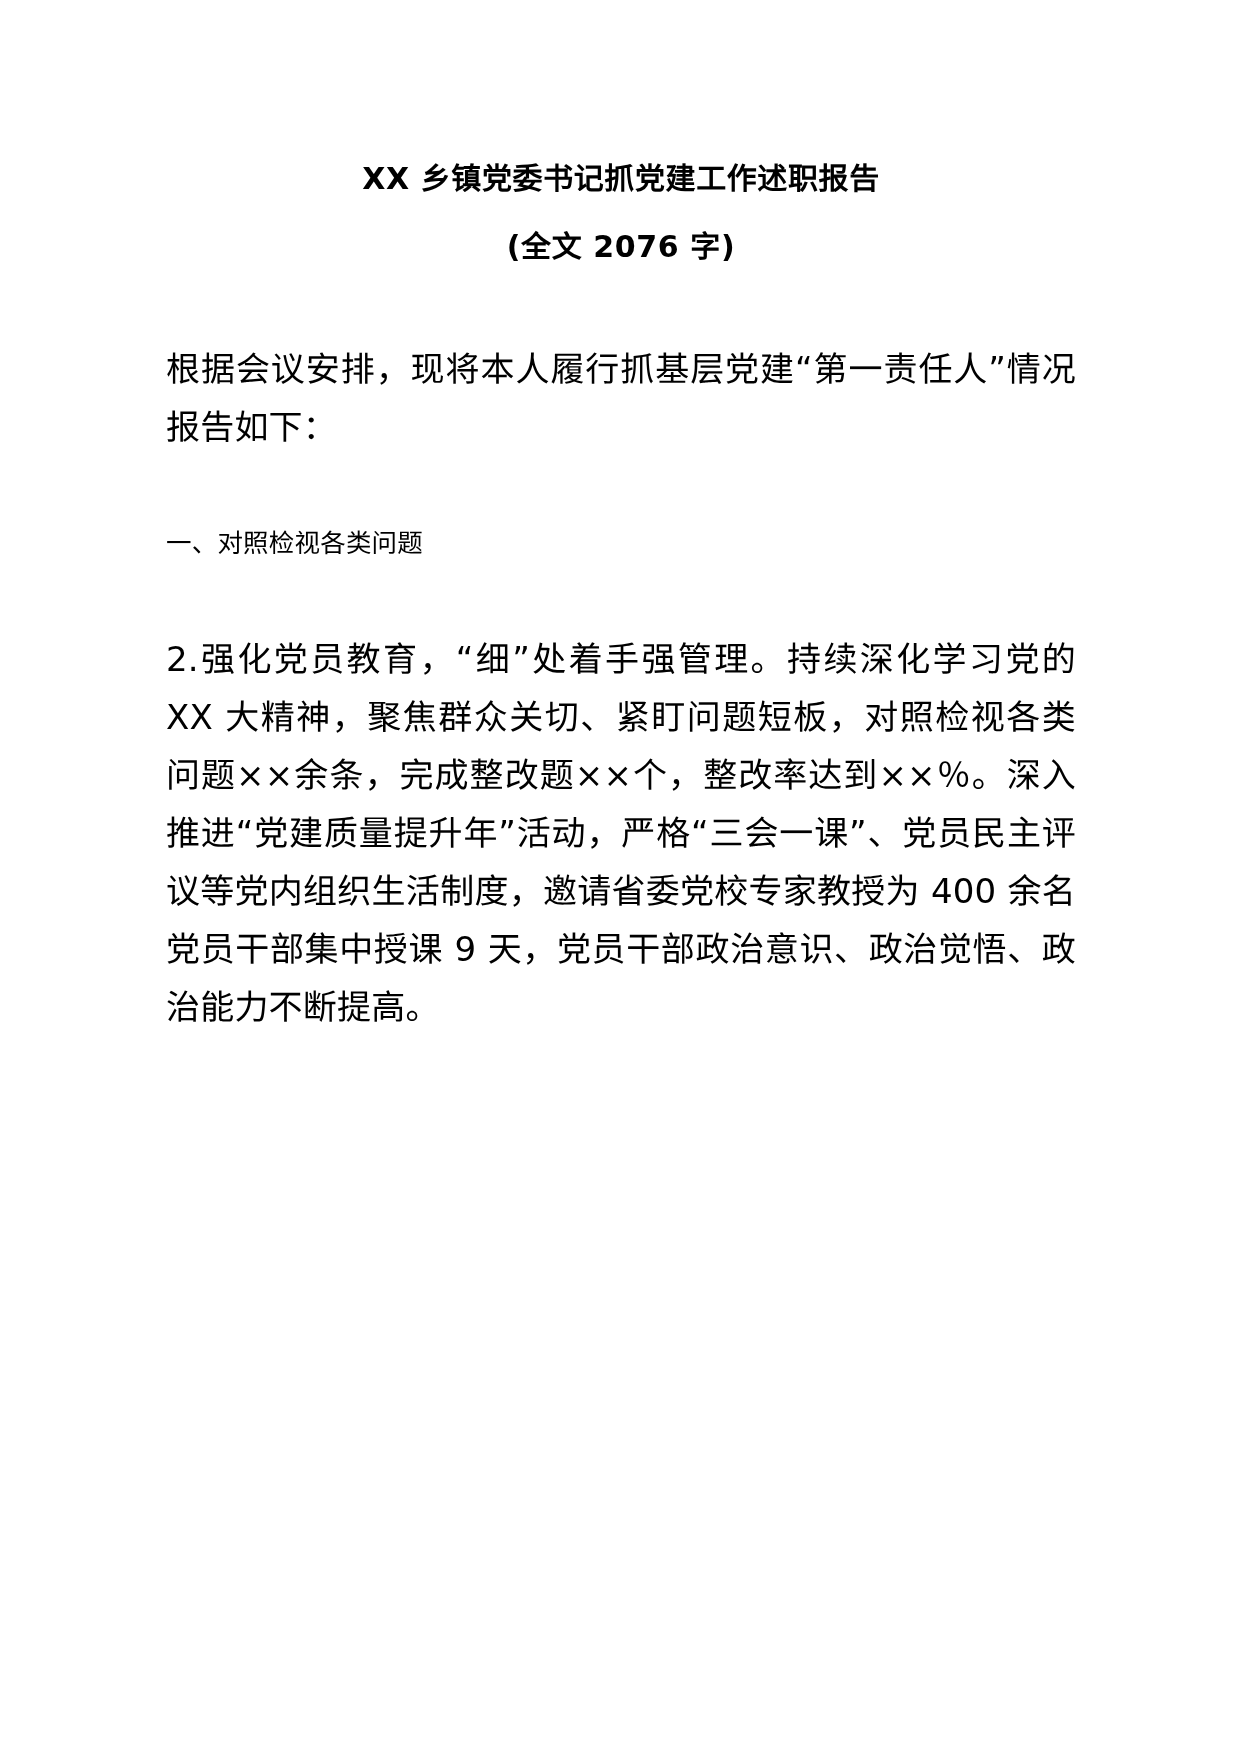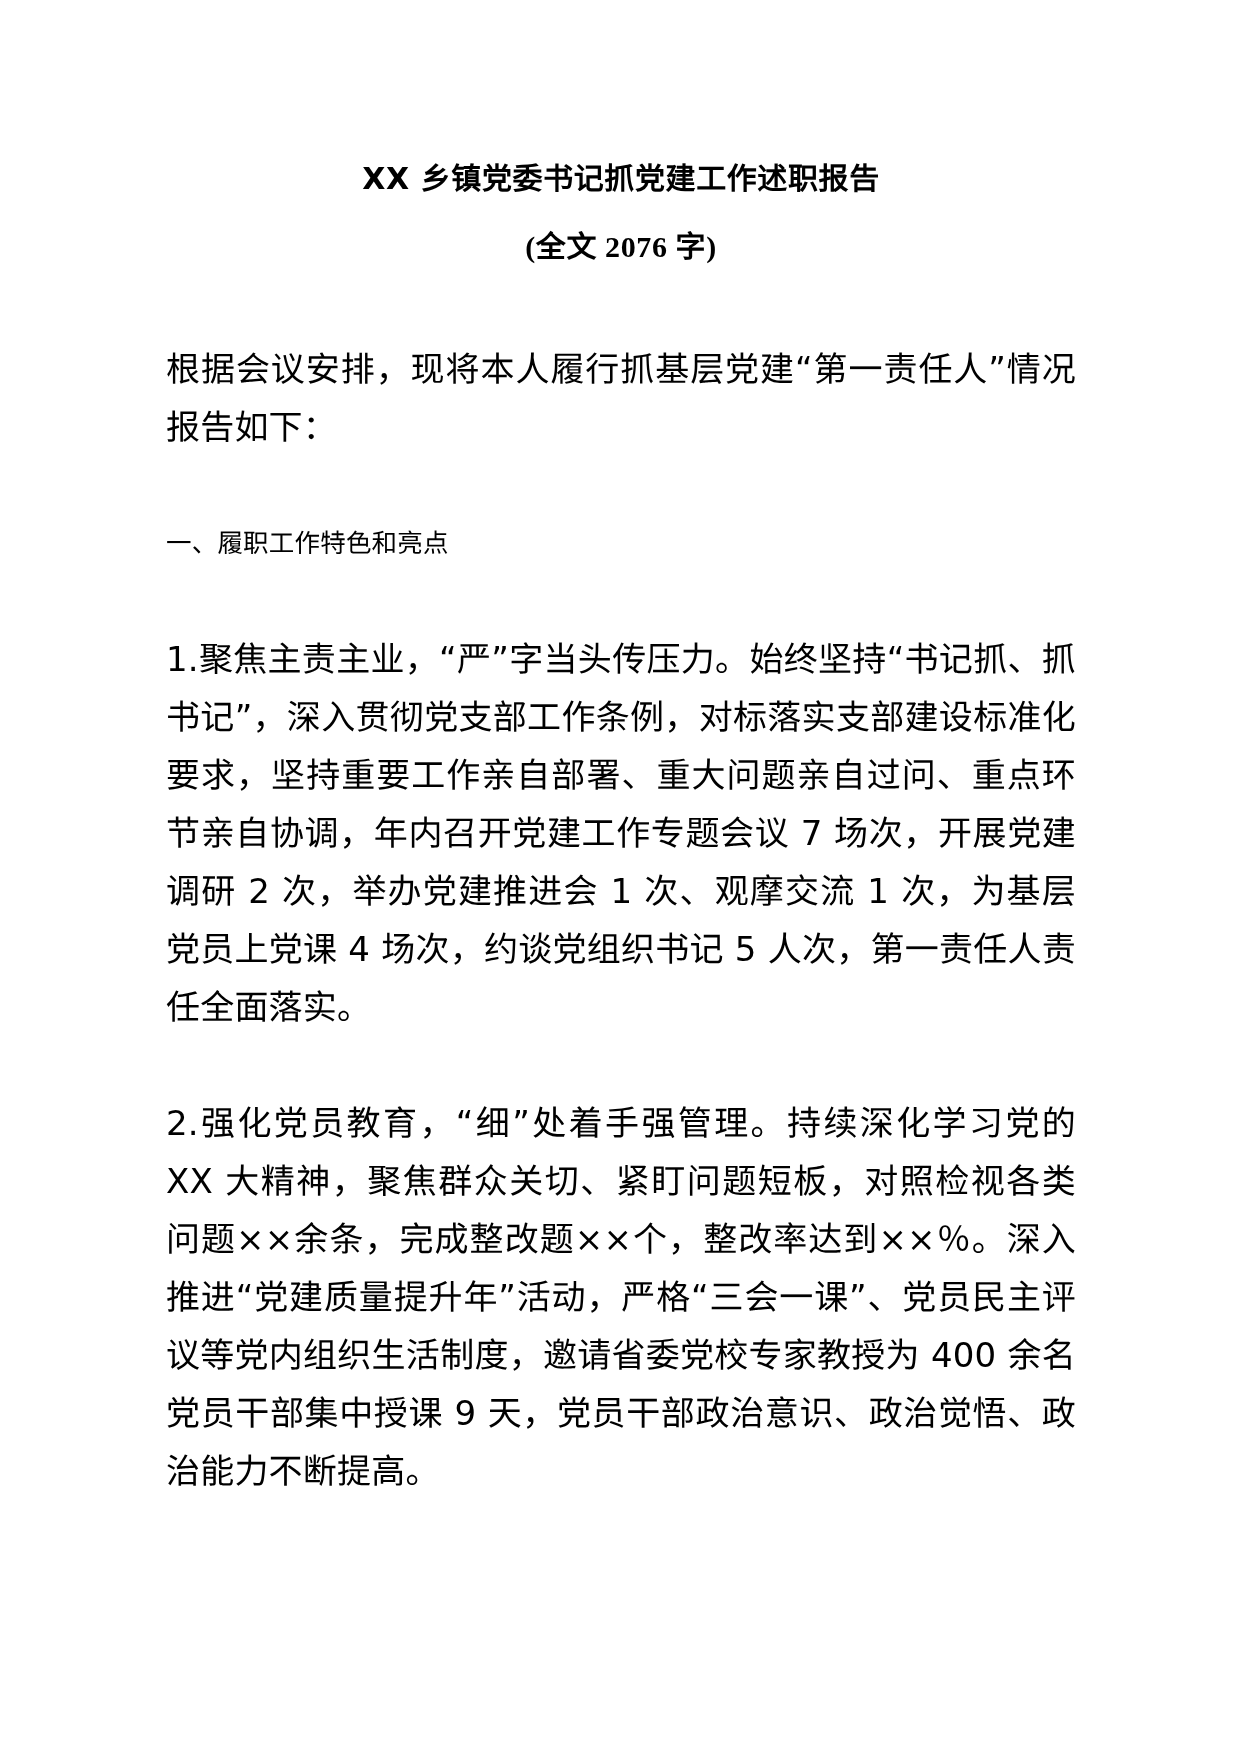--- a/index.html
+++ b/index.html
@@ -46,21 +46,20 @@
     white-space: nowrap;
   }
   .doc-subtitle-line {
     font-size: 30px;
     font-weight: 700;
     letter-spacing: 0.6px;
     line-height: 62px;
     color: #000;
     margin-top: 6px;
     white-space: nowrap;
-    font-family: Liberation Serif, serif;
   }
 
   
   .body-block {
     margin-top: 62px;
   }
 
   p.para {
     margin: 0 0 0 0;
     font-size: 34px;
@@ -96,19 +95,18 @@
 <div class="page">
   <div class="content">
 
     <div class="doc-title-block">
       <div class="doc-title-line">XX 乡镇党委书记抓党建工作述职报告</div>
       <div class="doc-subtitle-line">(全文 2076 字)</div>
     </div>
 
     <div class="body-block" id="body-block">
         <p class="para">根据会议安排，现将本人履行抓基层党建“第一责任人”情况报告如下：</p>
-        <p class="heading">一、履职工作特色和亮点</p>
-        <p class="para">1.聚焦主责主业，“严”字当头传压力。始终坚持“书记抓、抓书记”，深入贯彻党支部工作条例，对标落实支部建设标准化要求，坚持重要工作亲自部署、重大问题亲自过问、重点环节亲自协调，年内召开党建工作专题会议 7 场次，开展党建调研 2 次，举办党建推进会 1 次、观摩交流 1 次，为基层党员上党课 4 场次，约谈党组织书记 5 人次，第一责任人责任全面落实。</p>
+        <p class="heading">一、对照检视各类问题</p>
         <p class="para">2.强化党员教育，“细”处着手强管理。持续深化学习党的 XX 大精神，聚焦群众关切、紧盯问题短板，对照检视各类问题××余条，完成整改题××个，整改率达到××％。深入推进“党建质量提升年”活动，严格“三会一课”、党员民主评议等党内组织生活制度，邀请省委党校专家教授为 400 余名党员干部集中授课 9 天，党员干部政治意识、政治觉悟、政治能力不断提高。</p>
       </div>
 
   </div>
 </div>
 
 </body></html>

